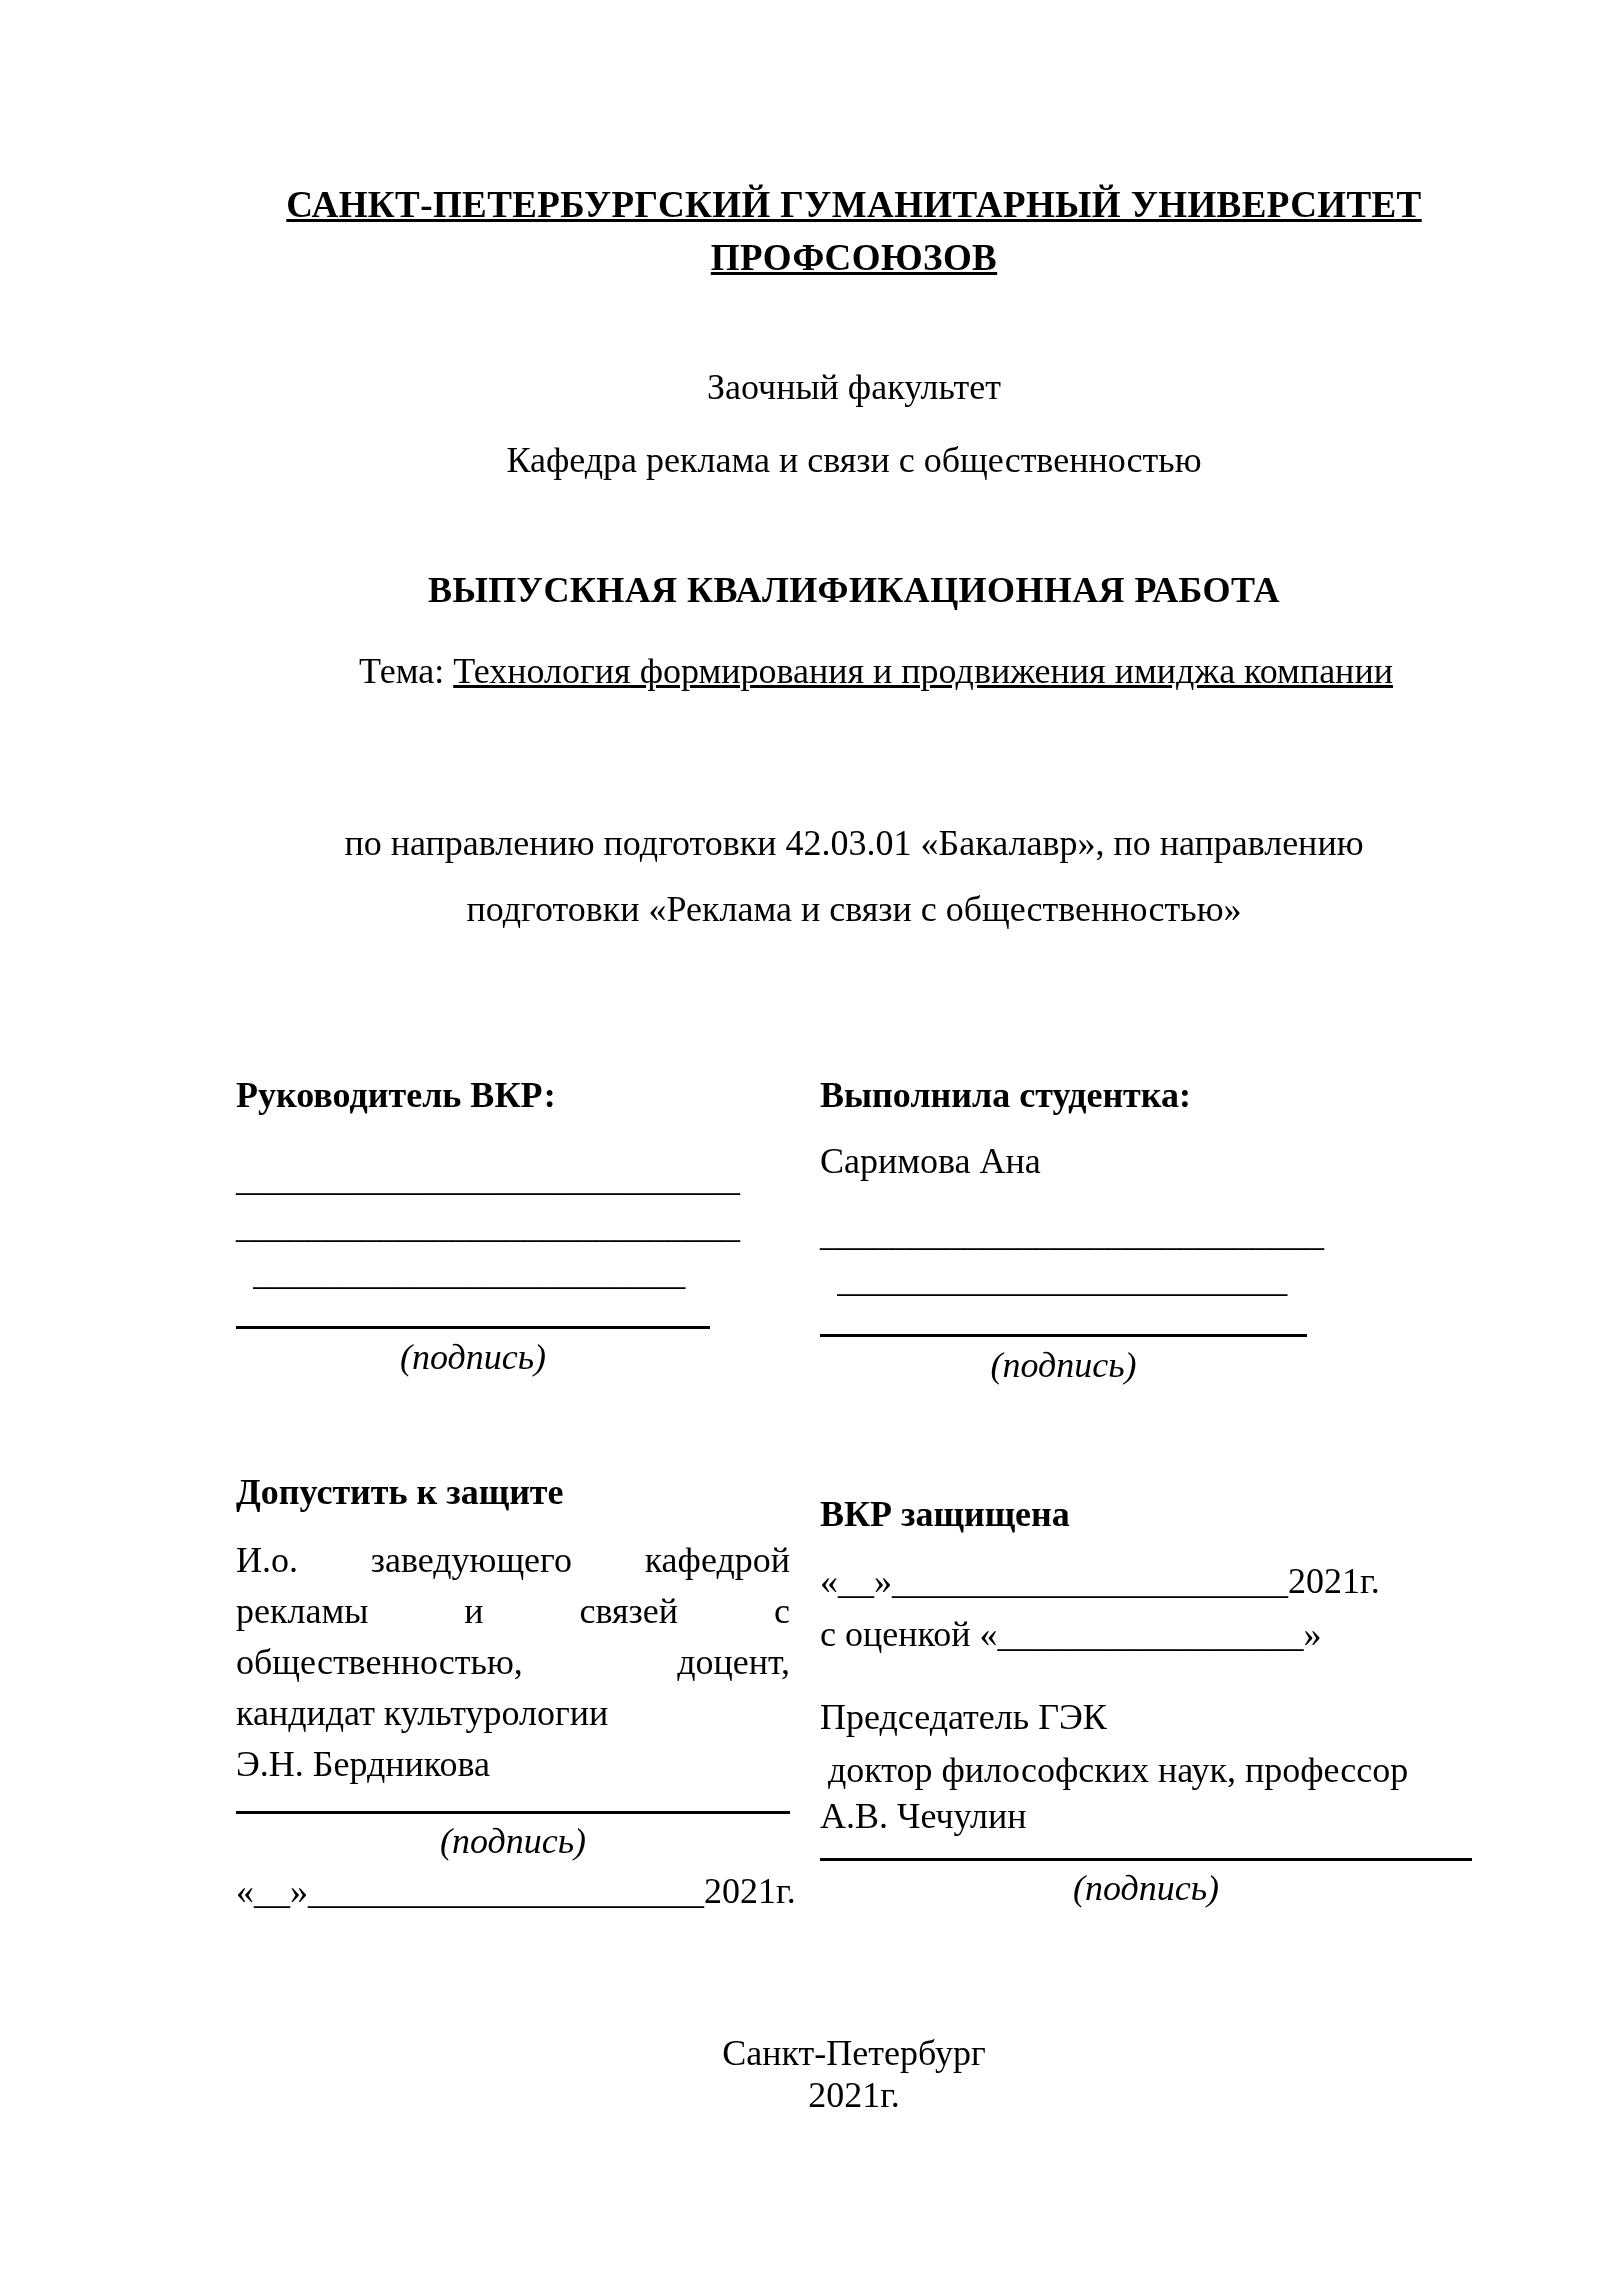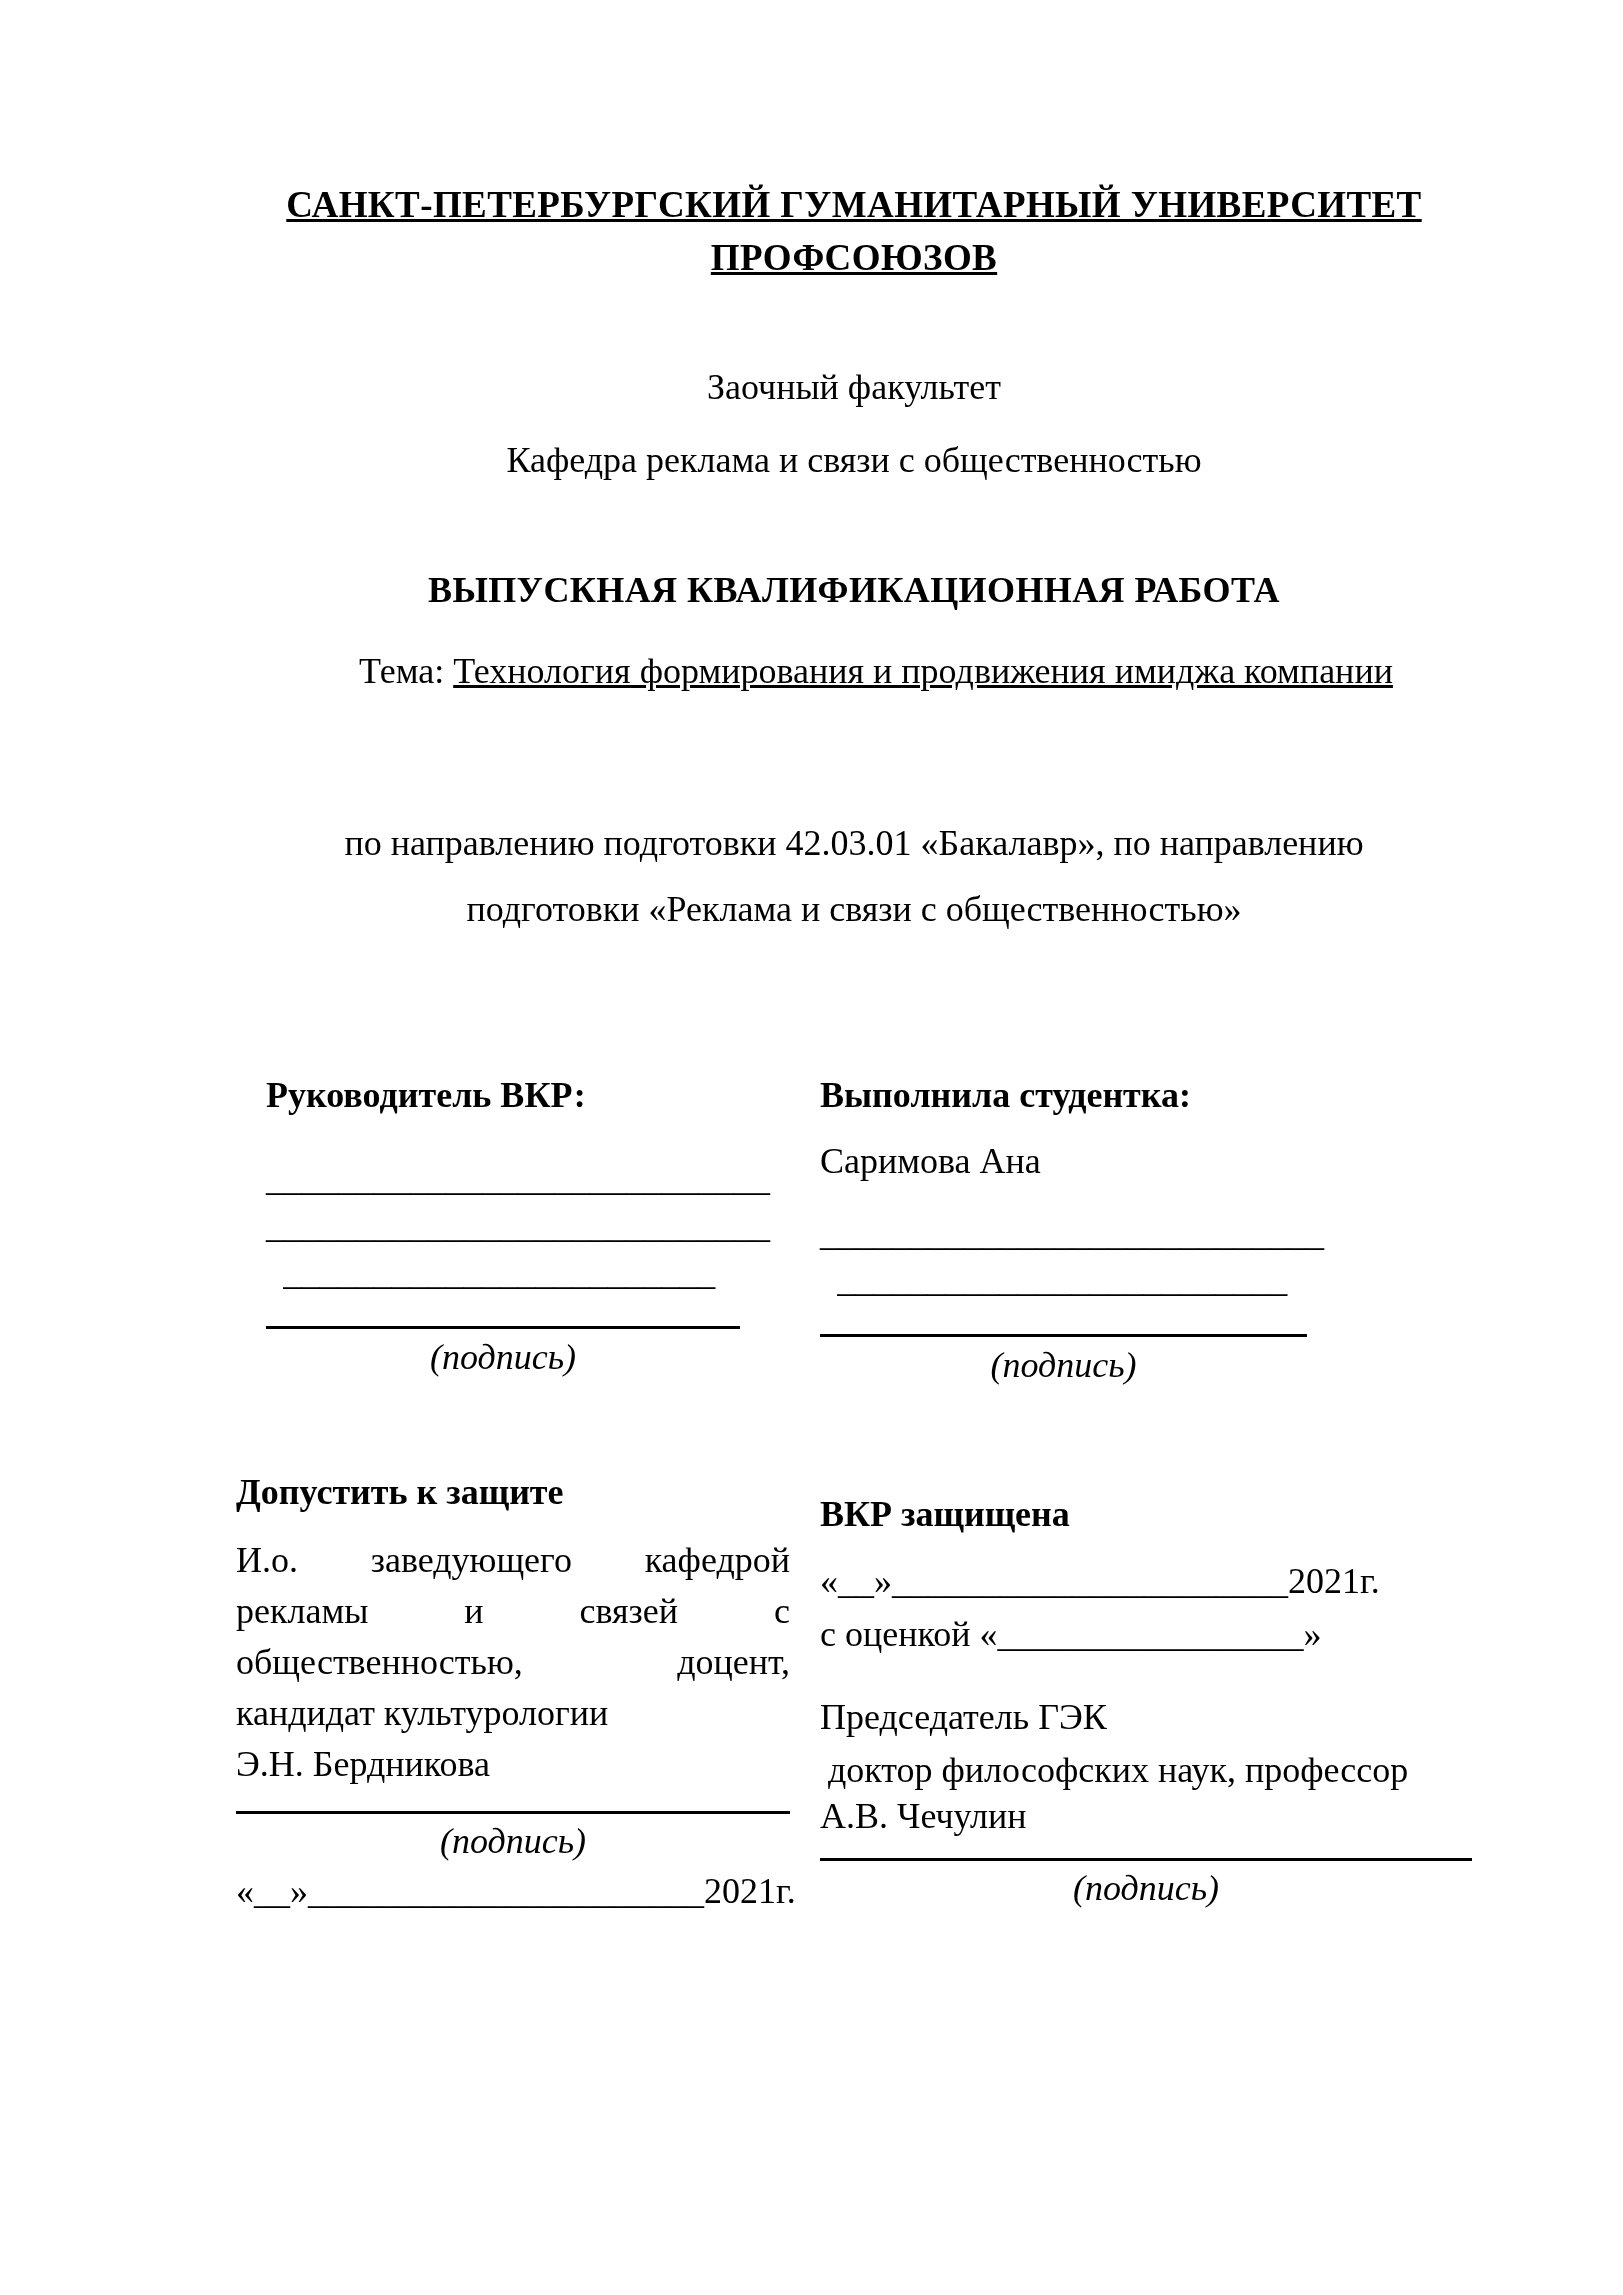--- a/index.html
+++ b/index.html
@@ -25,21 +25,21 @@
     letter-spacing: 0.4px;
   }
   .faculty { text-align: center; margin-top: 82px; }
   .department { text-align: center; margin-top: 31px; }
   .work-type { text-align: center; font-weight: bold; margin-top: 88px; letter-spacing: 0.4px; }
   .topic-line { text-align: center; margin-top: 39px; }
   .topic-label { font-weight: normal; margin-left: 44px; }
   .topic-title { text-decoration: underline; }
   .direction { text-align: center; margin-top: 119px; line-height: 1.82; }
   .cols { display: flex; justify-content: space-between; }
-  .cols-1 { margin-top: 132px; margin-left: 30px; }
+  .cols-1 { margin-top: 132px; }
   .cols-2 { margin-top: 85px; }
   .col-left  { width: 554px; }
   .col-right { width: 652px; }
   .blank-line { line-height: 1.3; white-space: nowrap; }
   .blank-first { margin-top: 39px; }
   .indent-sm { padding-left: 17.3px; }
   .rule { border-bottom: 3.1px solid #000; height: 0; }
   .sup-rule { width: 474px; margin-top: 31px; }
   .stud-rule { width: 487px; margin-top: 31px; }
   .full-rule { width: 100%; margin-top: 20.4px; }
@@ -131,15 +131,19 @@
       <div class="defense-grade">с оценкой «_________________»</div>
       <div class="chairman-label">Председатель ГЭК</div>
       <div class="chairman-title">доктор философских наук, профессор</div>
       <div class="chairman-name">А.В. Чечулин</div>
       <div class="rule full-rule"></div>
       <div class="sig-caption w-full">(подпись)</div>
     </div>
 
   </div>
 
+  <div class="footer">
+    <div>Санкт-Петербург</div>
+    <div>2021г.</div>
+  </div>
 
 </div>
 
 
 </body></html>

